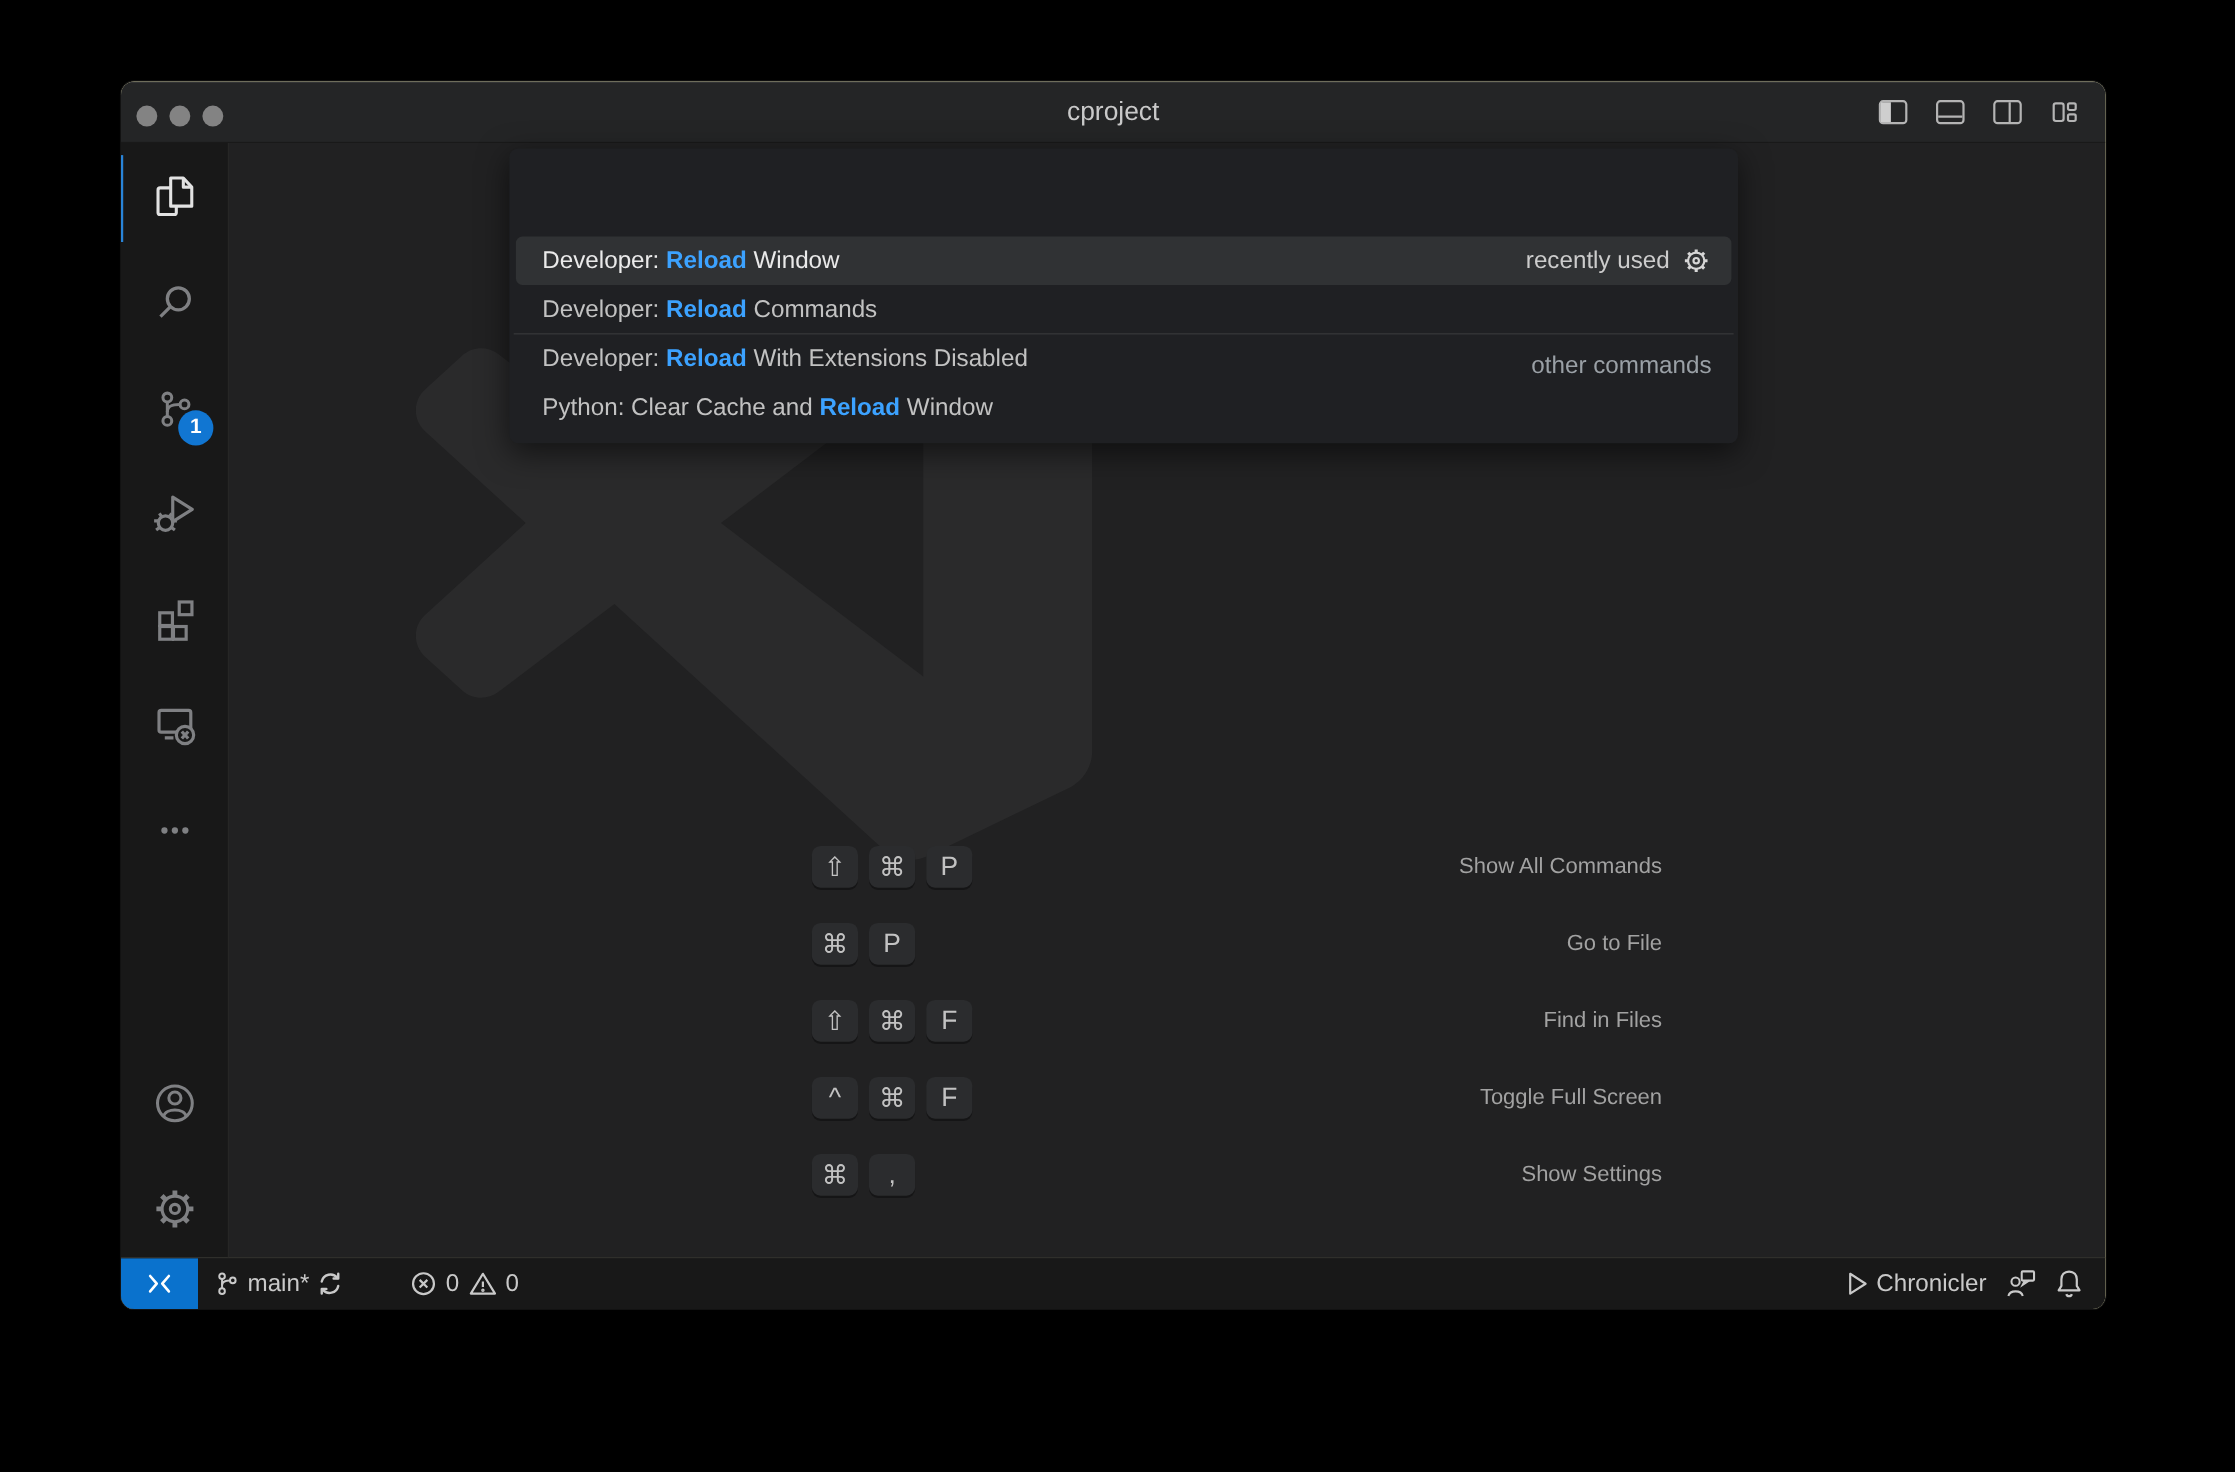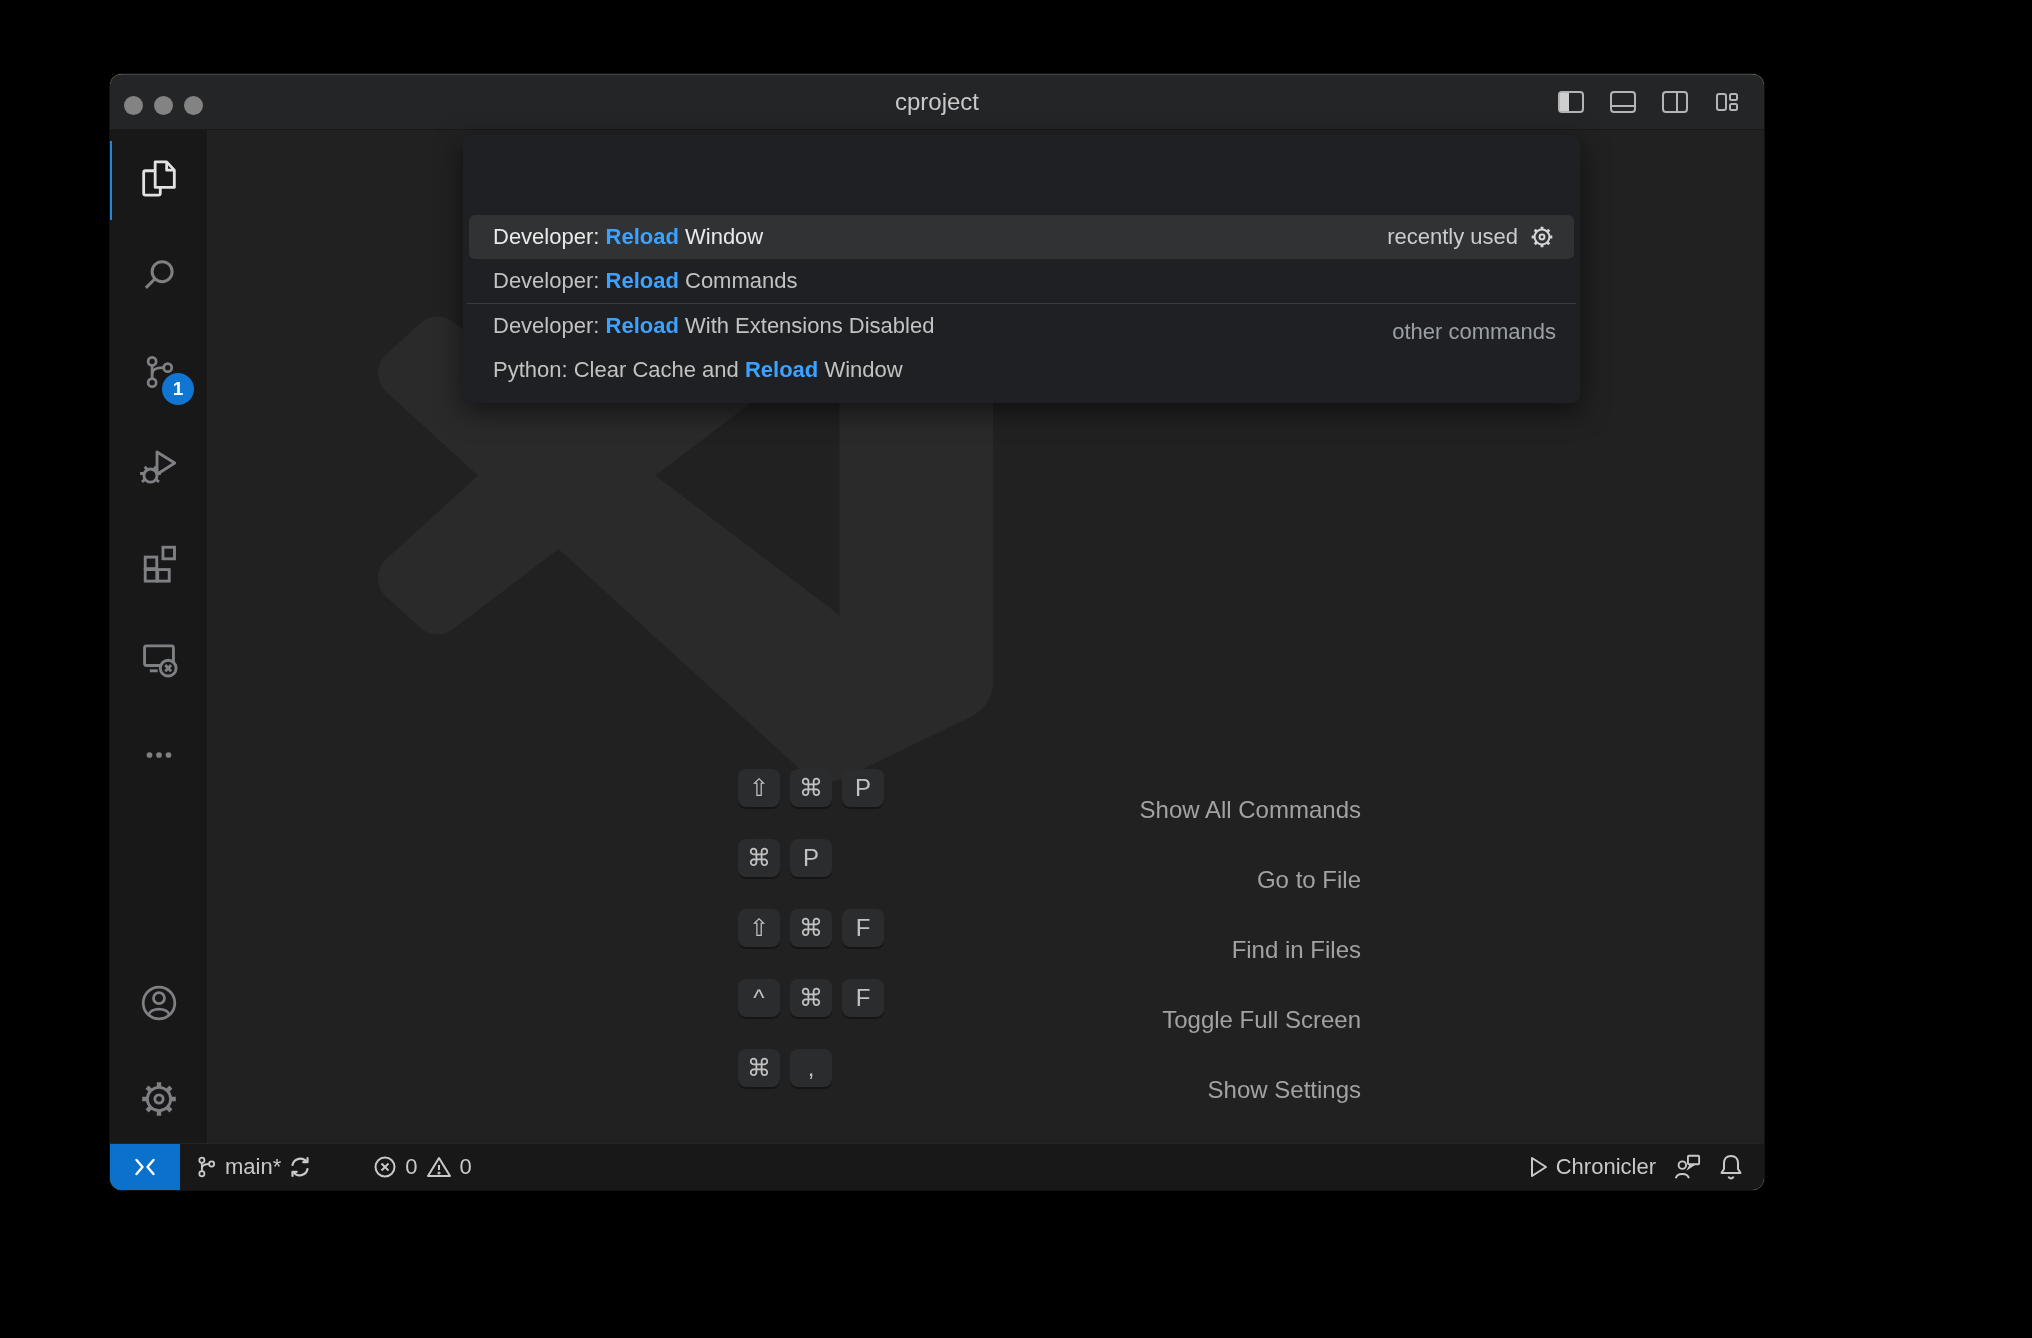--- a/index.html
+++ b/index.html
@@ -1,18 +1,18 @@
 <!DOCTYPE html>
 <html><head>
 <meta charset="utf-8">
 <style>
   * { margin:0; padding:0; box-sizing:border-box; }
   html,body { width:2032px; height:1338px; background:#000; overflow:hidden;
     font-family:"Liberation Sans", sans-serif; }
-  .win { position:absolute; left:110px; top:74px; width:1654px; height:1116px;
+  .win { position:absolute; left:110px; top:74px; width:1804px; height:1116px;
     background:#fef9c3; border-radius:12px; overflow:hidden;
     box-shadow:0 0 0 1px rgba(255,255,255,0.07); }
   
   .titlebar { position:absolute; left:0; top:0; right:0; height:56px;
     background:#242526; border-bottom:1px solid #191919; }
   .titlebar::before { content:""; position:absolute; top:0; left:0; right:0; height:1px;
     background:rgba(255,255,255,0.14); }
   .lights { position:absolute; left:14px; top:22px; display:flex; gap:11px; }
   .light { width:19px; height:19px; border-radius:50%; background:#838383; }
   .wintitle { position:absolute; left:0; right:0; top:0; height:56px; line-height:56px;
@@ -38,21 +38,21 @@
   .section { height:45px; display:flex; align-items:center; padding-left:14px;
     color:#d7d7d7; font-size:20px; font-weight:bold; letter-spacing:0.3px; gap:10px; }
   .section + .section { border-top:1px solid #2d2d2d; }
   .chev { display:block; }
   
   .editor { flex:1; background:#212122; position:relative; }
   .watermark-logo { position:absolute; left:170px; top:38px; }
   .shortcuts { position:absolute; left:0; top:639px; width:100%; }
   .shortcut-row { position:absolute; left:0; width:100%; height:38px; }
   .shortcut-label { position:absolute; right:403px; top:0; height:38px; line-height:38px;
-    color:#a2a2a2; font-size:24px; white-space:nowrap;margin-top:22px; }
+    color:#a2a2a2; font-size:20px; white-space:nowrap; }
   .keys { position:absolute; left:530px; top:0; display:flex; gap:10px; }
   .key { min-width:42px; height:38px; padding:0 8px; border-radius:8px; background:#2b2c2e;
     color:#c2c2c2; font-size:24px; display:flex; align-items:center; justify-content:center;
     box-shadow:0 2px 0 rgba(0,0,0,0.35); }
   
   .statusbar { position:absolute; left:0; right:0; bottom:0; height:47px; background:#181818;
     border-top:1px solid #252525; color:#c9c9c9; font-size:22px; }
   .remote { position:absolute; left:0; top:0; bottom:0; width:70px; background:#0a72cd;
     display:flex; align-items:center; justify-content:center; color:#fff; }
   .sb-left { position:absolute; left:84px; top:0; height:46px; display:flex;

